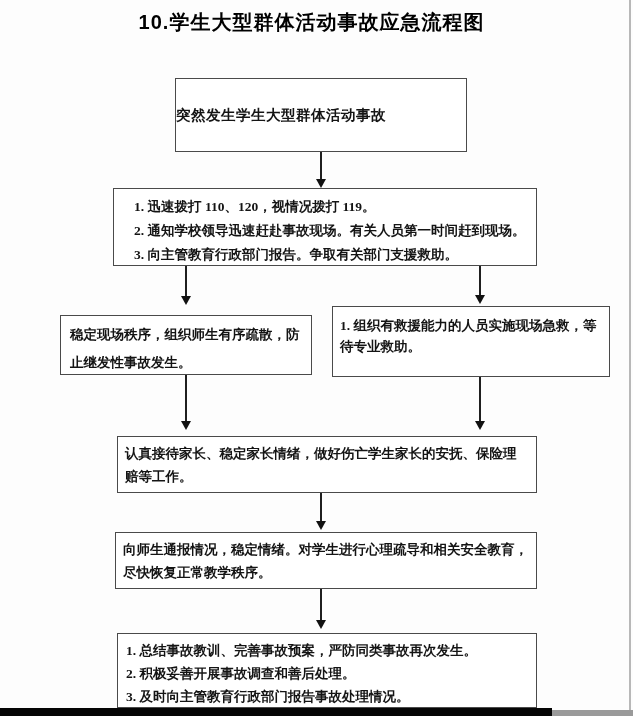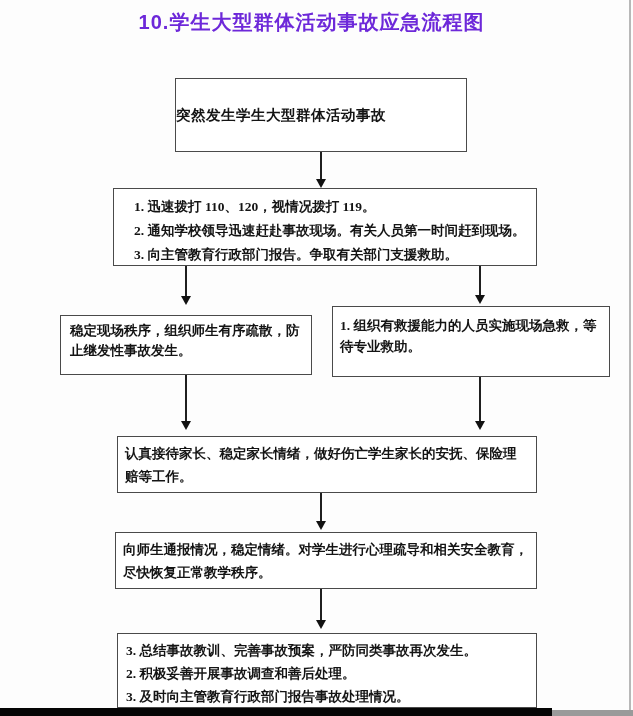--- a/index.html
+++ b/index.html
@@ -6,35 +6,35 @@
   body{
     width:633px;height:716px;position:relative;overflow:hidden;
     background:#fdfdfd;
     font-family:"Liberation Serif","DejaVu Serif",serif;
     color:#141414;
   }
   .page{position:absolute;inset:0;}
   .title{
     position:absolute;left:0;right:10px;top:9px;margin:0;
     text-align:center;font-size:20px;font-weight:700;letter-spacing:1px;
-    font-family:"Liberation Sans","DejaVu Sans",sans-serif;color:#6d28d9;
+    font-family:"Liberation Sans","DejaVu Sans",sans-serif;color:#000000;
   }
   .node{
     position:absolute;box-sizing:border-box;
     background:#ffffff;border:1.5px solid #4a4a4a;
     font-size:13.5px;font-weight:600;line-height:23px;
   }
   .node .ln{white-space:nowrap;}
   #box-start{
     left:175px;top:78px;width:292px;height:74px;
     display:flex;align-items:center;
     font-size:14.5px;font-weight:700;letter-spacing:0.5px;
   }
   #box-immediate{left:113px;top:188px;width:424px;height:78px;padding:6px 6px 6px 20px;line-height:24px;}
-  #box-order{left:60px;top:315px;width:252px;height:60px;padding:5px 9px;line-height:20px;}
+  #box-order{left:60px;top:315px;width:252px;height:60px;padding:5px 9px;line-height:28px;}
   #box-rescue{left:332px;top:306px;width:278px;height:71px;padding:8px 7px;line-height:21px;}
   #box-parents{left:117px;top:436px;width:420px;height:57px;padding:5px 7px;line-height:23px;}
   #box-notify{left:115px;top:532px;width:422px;height:57px;padding:5px 7px;line-height:23px;}
   #box-summary{left:117px;top:633px;width:420px;height:75px;padding:5px 6px 5px 8px;line-height:23px;}
   .vline{position:absolute;width:2px;background:#1f1f1f;}
   .arrowhead{
     position:absolute;width:0;height:0;
     border-left:5px solid transparent;border-right:5px solid transparent;
     border-top:9px solid #111111;
   }
@@ -95,21 +95,21 @@
   <div class="arrowhead" id="head-4"></div>
 
   <div class="node" id="box-notify">
     <span>向师生通报情况，稳定情绪。对学生进行心理疏导和相关安全教育，尽快恢复正常教学秩序。</span>
   </div>
 
   <div class="vline" id="line-5"></div>
   <div class="arrowhead" id="head-5"></div>
 
   <div class="node" id="box-summary">
-    <div class="ln">3. 总结事故教训、完善事故预案，严防同类事故再次发生。</div>
+    <div class="ln">1. 总结事故教训、完善事故预案，严防同类事故再次发生。</div>
     <div class="ln">2. 积极妥善开展事故调查和善后处理。</div>
     <div class="ln">3. 及时向主管教育行政部门报告事故处理情况。</div>
   </div>
 
   <div class="right-border"></div>
   <div class="bottom-bar"></div>
   <div class="bottom-bar-right"></div>
 
 </div>
 

